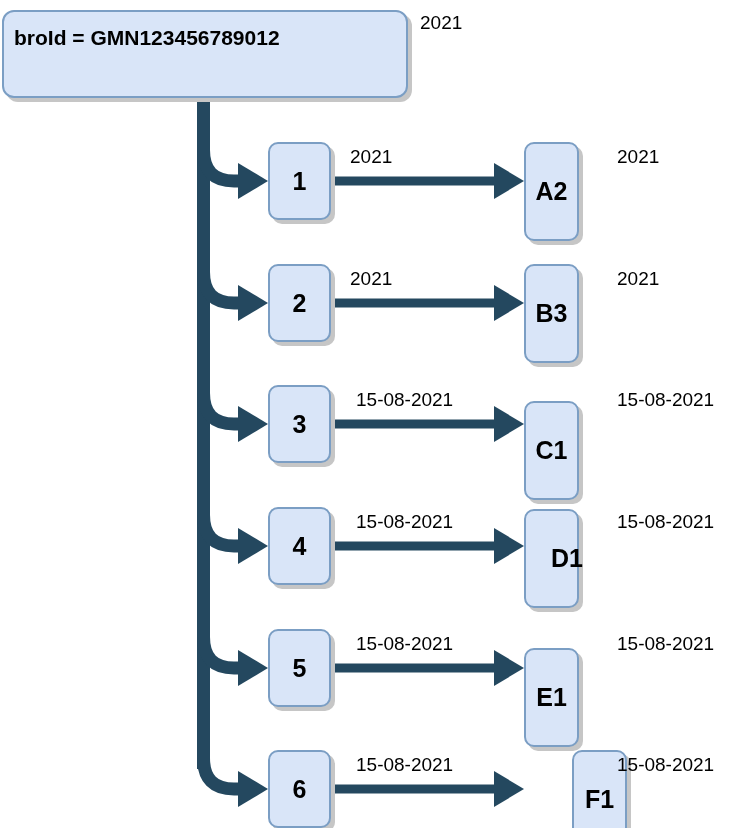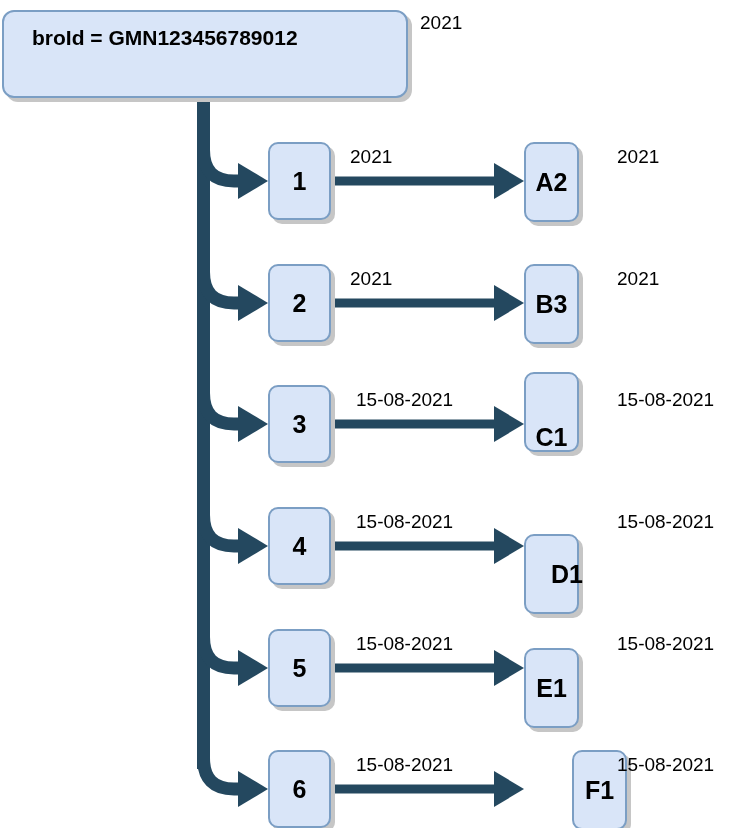--- a/index.html
+++ b/index.html
@@ -36,42 +36,42 @@
     justify-content: center;
     z-index: 3;
   }
   .root-box {
     left: 2px;
     top: 10px;
     width: 406px;
     height: 88px;
     border-radius: 12px;
     justify-content: flex-start;
-    padding-left: 28px;
+    padding-left: 10px;
     flex-direction: column;
     align-items: flex-start;
   }
   .root-line {
     font-size: 21px;
     font-weight: bold;
     color: #000000;
     line-height: 27px;
     white-space: nowrap;
   }
   .root-line.first { margin-top: 12px; }
 
   .stage-box {
     left: 268px;
     width: 63px;
     height: 78px;
   }
   .result-box {
     left: 524px;
     width: 55px;
-    height: 80px;
+    height: 99px;
   }
   .node-label {
     font-size: 25px;
     font-weight: bold;
     color: #000000;
     line-height: 1;
   }
 
   
   .edge-label {
@@ -156,30 +156,30 @@
   <div class="edge-label" style="left:350px; top:268px;">2021</div>
   <div class="node-box result-box" style="top:264px;">
     <span class="node-label">B3</span>
   </div>
   <div class="side-label" style="left:617px; top:268px;">2021</div>
 
   <div class="node-box stage-box" style="top:385px;">
     <span class="node-label">3</span>
   </div>
   <div class="edge-label" style="left:356px; top:389px;">15-08-2021</div>
-  <div class="node-box result-box" style="top:372px;align-items:flex-end;">
+  <div class="node-box result-box" style="top:401px;">
     <span class="node-label">C1</span>
   </div>
   <div class="side-label" style="left:617px; top:389px;">15-08-2021</div>
 
   <div class="node-box stage-box" style="top:507px;">
     <span class="node-label">4</span>
   </div>
   <div class="edge-label" style="left:356px; top:511px;">15-08-2021</div>
-  <div class="node-box result-box" style="top:534px;padding-left:31px;">
+  <div class="node-box result-box" style="top:509px;padding-left:31px;">
     <span class="node-label">D1</span>
   </div>
   <div class="side-label" style="left:617px; top:511px;">15-08-2021</div>
 
   <div class="node-box stage-box" style="top:629px;">
     <span class="node-label">5</span>
   </div>
   <div class="edge-label" style="left:356px; top:633px;">15-08-2021</div>
   <div class="node-box result-box" style="top:648px;">
     <span class="node-label">E1</span>

